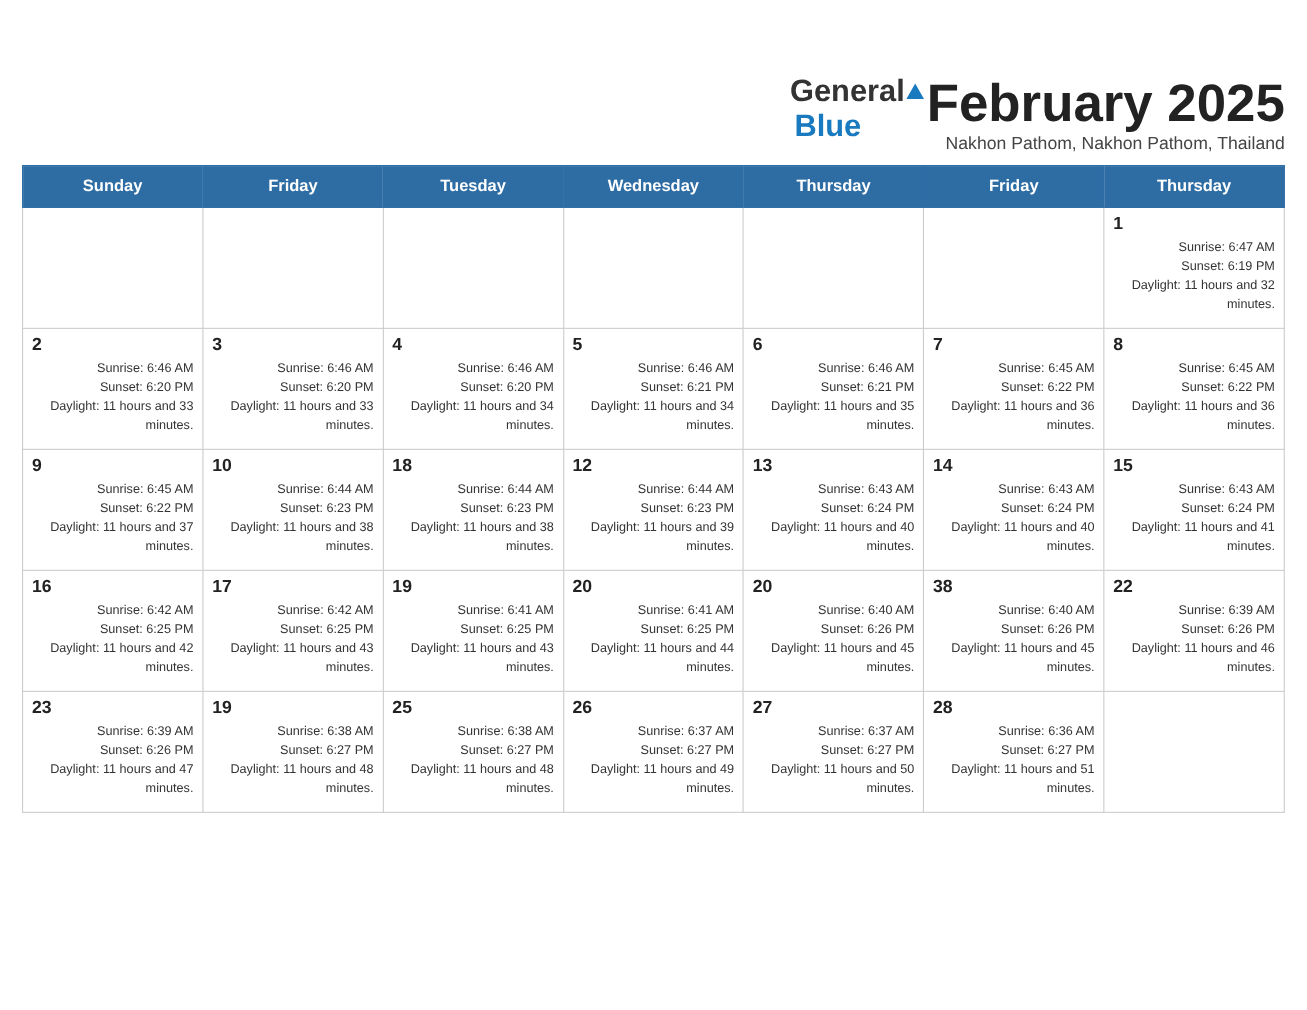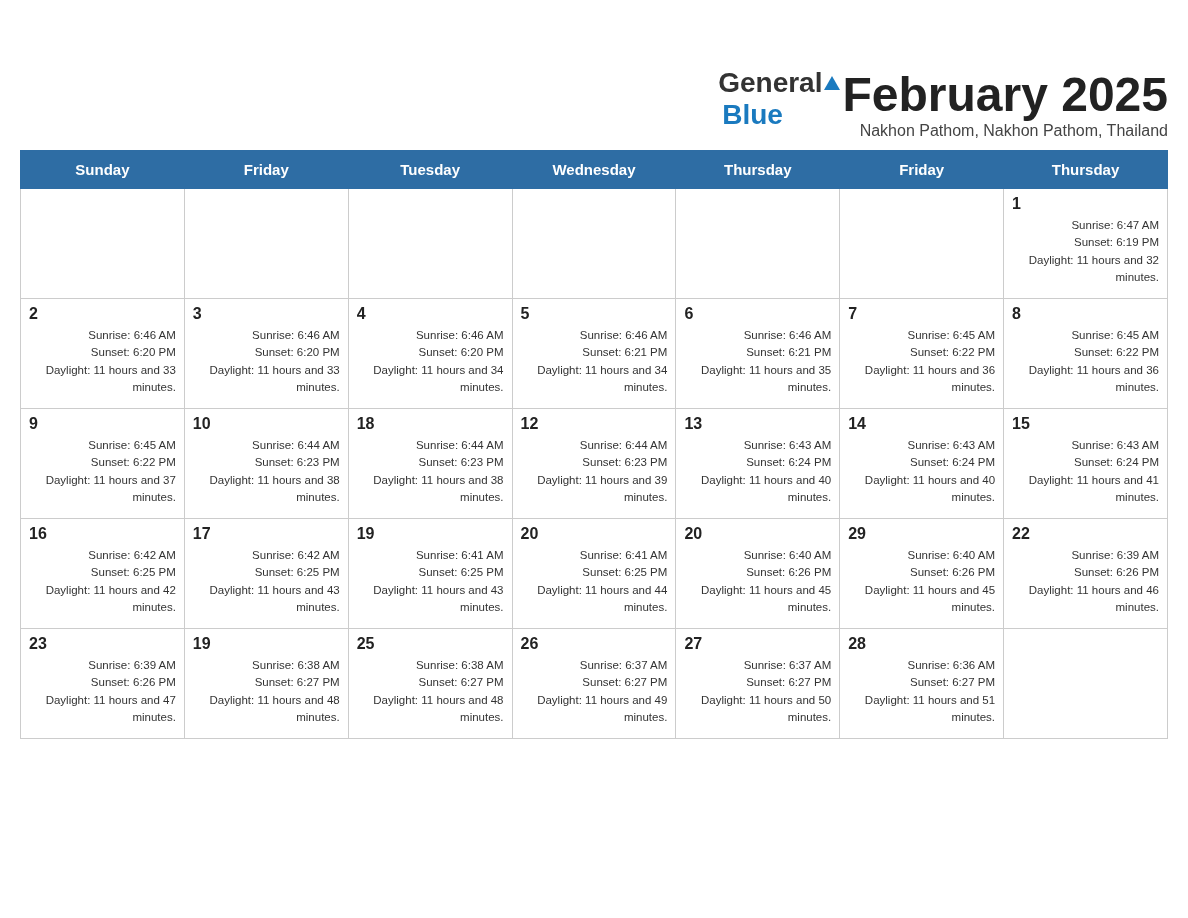--- a/index.html
+++ b/index.html
@@ -201,21 +201,21 @@
         </td>
         <td>
           <span class="day-number">20</span>
           <div class="day-info">Sunrise: 6:41 AM<br>Sunset: 6:25 PM<br>Daylight: 11 hours and 44 minutes.</div>
         </td>
         <td>
           <span class="day-number">20</span>
           <div class="day-info">Sunrise: 6:40 AM<br>Sunset: 6:26 PM<br>Daylight: 11 hours and 45 minutes.</div>
         </td>
         <td>
-          <span class="day-number">29</span>
+          <span class="day-number">38</span>
           <div class="day-info">Sunrise: 6:40 AM<br>Sunset: 6:26 PM<br>Daylight: 11 hours and 45 minutes.</div>
         </td>
         <td>
           <span class="day-number">22</span>
           <div class="day-info">Sunrise: 6:39 AM<br>Sunset: 6:26 PM<br>Daylight: 11 hours and 46 minutes.</div>
         </td>
       </tr>
       <tr class="week-row">
         <td>
           <span class="day-number">23</span>

